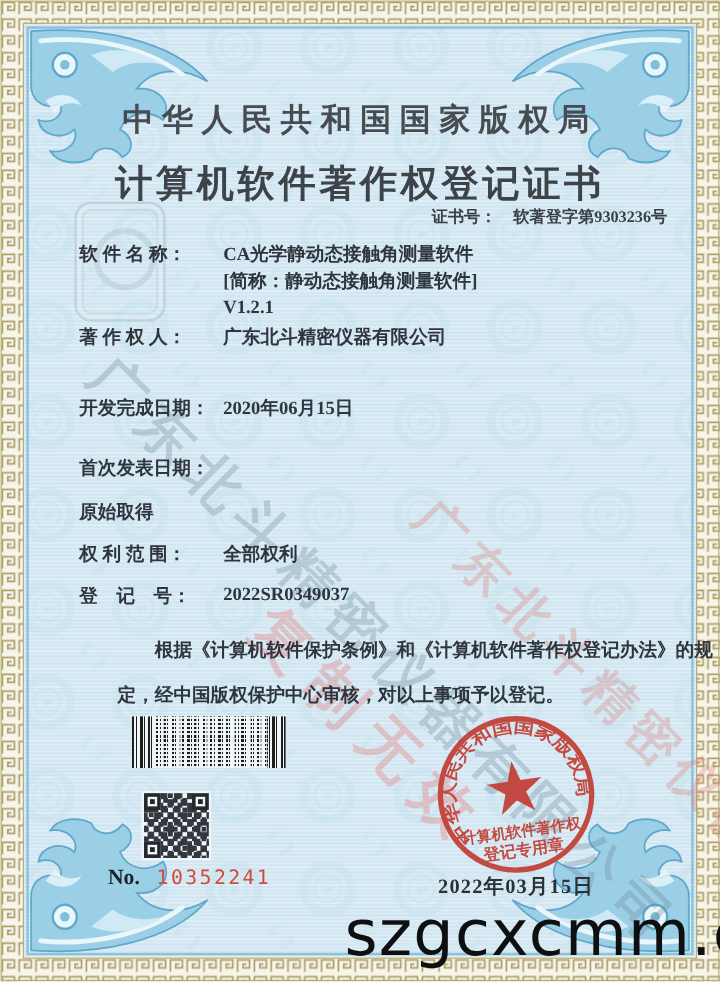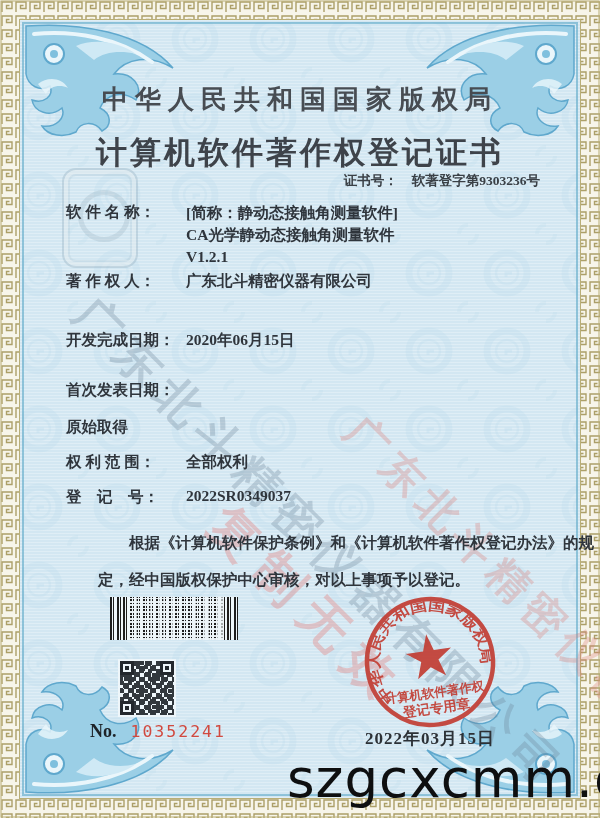--- a/index.html
+++ b/index.html
@@ -11,21 +11,21 @@
            repeating-linear-gradient(0deg, rgba(255,255,255,.28) 0 1px, rgba(255,255,255,0) 1px 3px),
            #d3e7f2;}
   .inner-frame{position:absolute;left:22px;top:22px;right:22px;bottom:22px;
                border:2px solid rgba(96,170,200,.62);pointer-events:none;}
   svg.decor{position:absolute;left:0;top:0;}
   
   .authority{position:absolute;left:0;top:82px;width:600px;text-align:center;
              font-size:26px;font-weight:700;letter-spacing:7px;color:#474c52;}
   .cert-title{position:absolute;left:0;top:132px;width:600px;text-align:center;
               font-size:31px;font-weight:700;letter-spacing:3px;color:#3e434a;}
-  .cert-no{position:absolute;right:60px;top:172px;font-size:13.5px;font-weight:700;color:#3a4046;}
+  .cert-no{position:absolute;right:44px;top:172px;font-size:13.5px;font-weight:700;color:#3a4046;}
   .cert-no .sp{display:inline-block;width:14px;}
   
   .row{position:absolute;left:66px;display:flex;color:#2f353c;}
   .row .lbl{width:120px;font-size:15.5px;font-weight:700;flex:none;}
   .row .vals{font-size:15.5px;font-weight:700;line-height:22px;}
   .row .val{font-size:15.5px;font-weight:700;}
   .statement{position:absolute;left:50px;top:524px;width:502px;font-size:15.5px;
              font-weight:700;line-height:37px;color:#2f353c;text-indent:2em;margin-left:48px;}
   
   .wm{position:absolute;transform-origin:left top;white-space:nowrap;pointer-events:none;}
@@ -131,22 +131,22 @@
 
 <div class="emboss"></div>
 
 <div class="authority">中华人民共和国国家版权局</div>
 <div class="cert-title">计算机软件著作权登记证书</div>
 <div class="cert-no"><span>证书号：</span><span class="sp"></span><span>软著登字第9303236号</span></div>
 
 <div class="row" style="top:202px">
   <span class="lbl">软 件 名 称：</span>
   <div class="vals">
+    <div>CA光学静动态接触角测量软件</div>
     <div>[简称：静动态接触角测量软件]</div>
-    <div>CA光学静动态接触角测量软件</div>
     <div>V1.2.1</div>
   </div>
 </div>
 
 <div class="row" style="top:271px">
   <span class="lbl">著 作 权 人：</span>
   <span class="val">广东北斗精密仪器有限公司</span>
 </div>
 
 <div class="row" style="top:330px">

